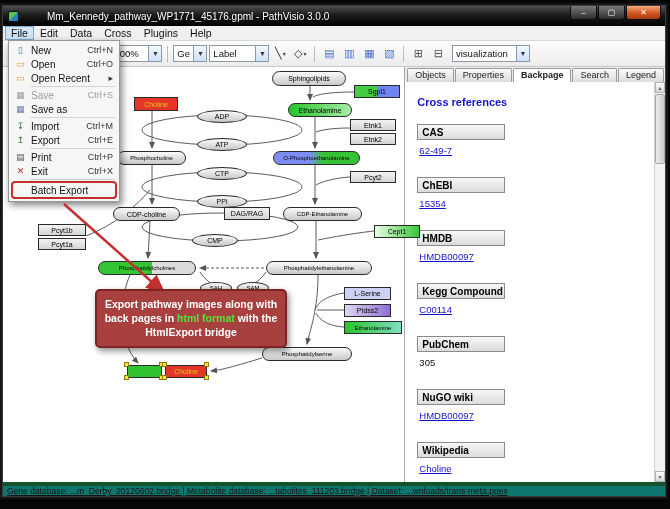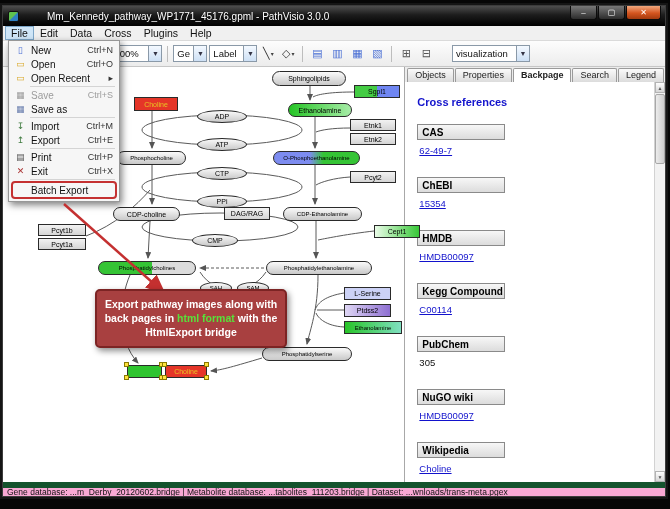--- a/index.html
+++ b/index.html
@@ -58,23 +58,23 @@
   .xref-id.plain { color:#111; text-decoration:none; }
   .xref-footer { font-weight:bold; font-size:10.5px; color:#000; margin-top:2px; }
   .panel-scrollbar { position:absolute; right:0; top:15px; bottom:0; width:11px;
                      background:#f2f2f2; border-left:1px solid #d2d2d2; }
   .sb-btn { height:11px; background:linear-gradient(#fefefe,#d6d6d6); border:1px solid #b3b3b3;
             font-size:5px; display:flex; align-items:center; justify-content:center; color:#555; }
   .sb-btn.down { position:absolute; left:0; right:0; bottom:0; }
   .sb-thumb { position:absolute; left:0; right:0; top:12px; height:70px;
               background:linear-gradient(90deg,#ececec,#cdcdcd); border:1px solid #a8a8a8; border-radius:2px; }
 
-  .statusbar { height:14px; background:#f9a8d4; border-top:6px solid #14532d; flex:0 0 auto;
+  .statusbar { height:14px; background:#0f766e; border-top:4px solid #14532d; flex:0 0 auto;
                display:flex; align-items:center; padding-left:4px; font-size:8.5px; color:#111;
-               white-space:nowrap; overflow:hidden; }
+               white-space:nowrap; overflow:hidden;text-decoration:underline; }
 
   
   #edges { position:absolute; inset:0; z-index:2; pointer-events:none; }
   #nodes { position:absolute; inset:0; z-index:3; pointer-events:none; }
   .node { position:absolute; border:1px solid #2a2a2a; display:flex; align-items:center; justify-content:center;
           font-size:7px; line-height:1; color:#000; text-align:center; overflow:hidden; pointer-events:auto; }
   .node.stadium { border-radius:8px; }
   .node.ellipse { border-radius:50%; }
   .handle { position:absolute; width:5px; height:5px; background:#ffe23c; border:1px solid #8a7a00; }
 
@@ -140,21 +140,21 @@
         <span class="tb-label">Zoom:</span>
         <div class="combo" style="width: 52px;">
           <span>100%</span>
           <span class="arrow">▼</span>
         </div>
         <div class="tb-sep"></div>
         <div class="combo" style="width: 34px;">
           <span>Ge</span>
           <span class="arrow">▼</span>
         </div>
-        <div class="combo" style="width: 48px;">
+        <div class="combo" style="width: 60px;">
           <span>Label</span>
           <span class="arrow">▼</span>
         </div>
         <div class="tb-btn">
           <span style="color: rgb(51, 51, 51);">╲</span>
           <span class="dd">▾</span>
         </div>
         <div class="tb-btn">
           <span style="color: rgb(51, 51, 51);">◇</span>
           <span class="dd">▾</span>

